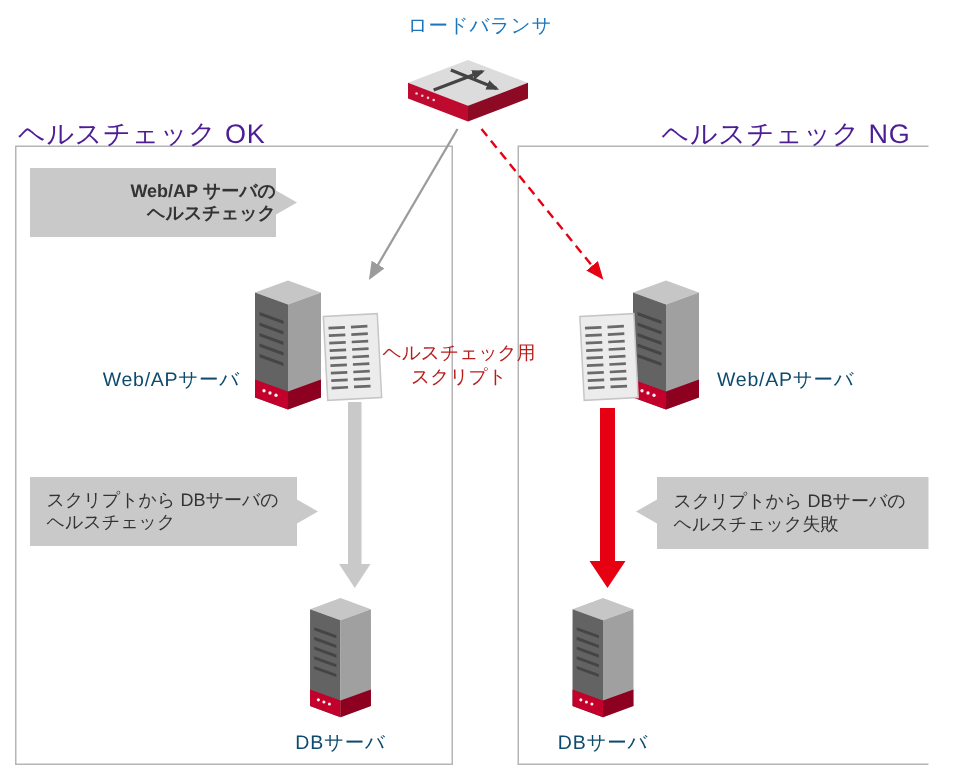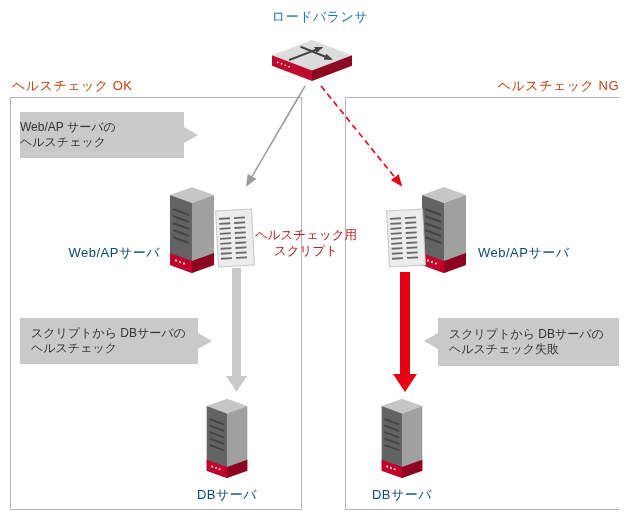--- a/index.html
+++ b/index.html
@@ -1,26 +1,26 @@
 <!DOCTYPE html>
 <html><head>
 <meta charset="utf-8">
 <style>
   * { margin:0; padding:0; box-sizing:border-box; }
   html,body { background:#ffffff; }
   body { font-family:"Liberation Sans", sans-serif; }
   .canvas { position:relative; width:619px; height:518px; background:#fff; overflow:hidden; }
   .panel { position:absolute; border:1px solid #b5b5b5; background:transparent; }
-  .panel-header { position:absolute; font-size:13px; color:#c2410c; letter-spacing:.5px; }
+  .panel-header { position:absolute; font-size:18px; color:#4c1d95; letter-spacing:.5px; }
   .blue-label { position:absolute; font-size:13px; color:#0c4a6e; letter-spacing:.5px; }
   .center-label { position:absolute; font-size:12.5px; color:#b91c1c; line-height:16px; text-align:center; white-space:pre-line; }
   .lb-title { position:absolute; font-size:13px; color:#1b75bc; text-align:center; letter-spacing:.5px; }
   .callout { position:absolute; background:#c9c9c9; color:#333; font-size:12px; line-height:15px; display:flex; align-items:center; }
   .callout .txt { white-space:pre-line; width:100%; }
-  .callout.center-text .txt { text-align:left; }
+  .callout.center-text .txt { text-align:right;font-weight:bold; }
   .callout.left-text { padding-left:11px; padding-right:6px; }
   .tail { position:absolute; width:0; height:0; }
   .tail-right { right:-14px; top:15px; border-top:8px solid transparent; border-bottom:8px solid transparent; border-left:14px solid #c9c9c9; }
   .tail-left { left:-14px; top:15px; border-top:8px solid transparent; border-bottom:8px solid transparent; border-right:14px solid #c9c9c9; }
   .tail-down { bottom:-13px; left:10px; border-left:8px solid transparent; border-right:8px solid transparent; border-top:13px solid #c9c9c9; }
   .overlay { position:absolute; left:0; top:0; pointer-events:none; }
   svg.icon { position:absolute; }
 </style>
 </head>
 <body>
@@ -71,21 +71,21 @@
   </defs>
 </svg>
 
 <div class="canvas">
 
   <div class="panel" style="left:10px; top:97px; width:292px; height:413px;"></div>
   <div class="panel" style="left:345px; top:97px; width:287px; height:413px;"></div>
 
   <div class="lb-title" style="left:250px; top:8px; width:140px;">ロードバランサ</div>
   <div class="panel-header" style="left:12px; top:77px;">ヘルスチェック OK</div>
-  <div class="panel-header" style="right:0; top:77px;">ヘルスチェック NG</div>
+  <div class="panel-header" style="right:12px; top:77px;">ヘルスチェック NG</div>
 
   <svg class="overlay" width="642" height="518" viewBox="0 0 642 518">
     <line x1="305" y1="86" x2="247" y2="185" stroke="#9b9b9b" stroke-width="1.5" marker-end="url(#mGray)"></line>
     <line x1="321" y1="86" x2="401" y2="185" stroke="#e60012" stroke-width="1.6" stroke-dasharray="6 4" marker-end="url(#mRed)"></line>
     <g>
       <rect x="232" y="268" width="9" height="110" fill="#c9c9c9"></rect>
       <polygon points="226,376 247,376 236.5,392" fill="#c9c9c9"></polygon>
     </g>
     <g>
       <rect x="400" y="272" width="10" height="103" fill="#e60012"></rect>

